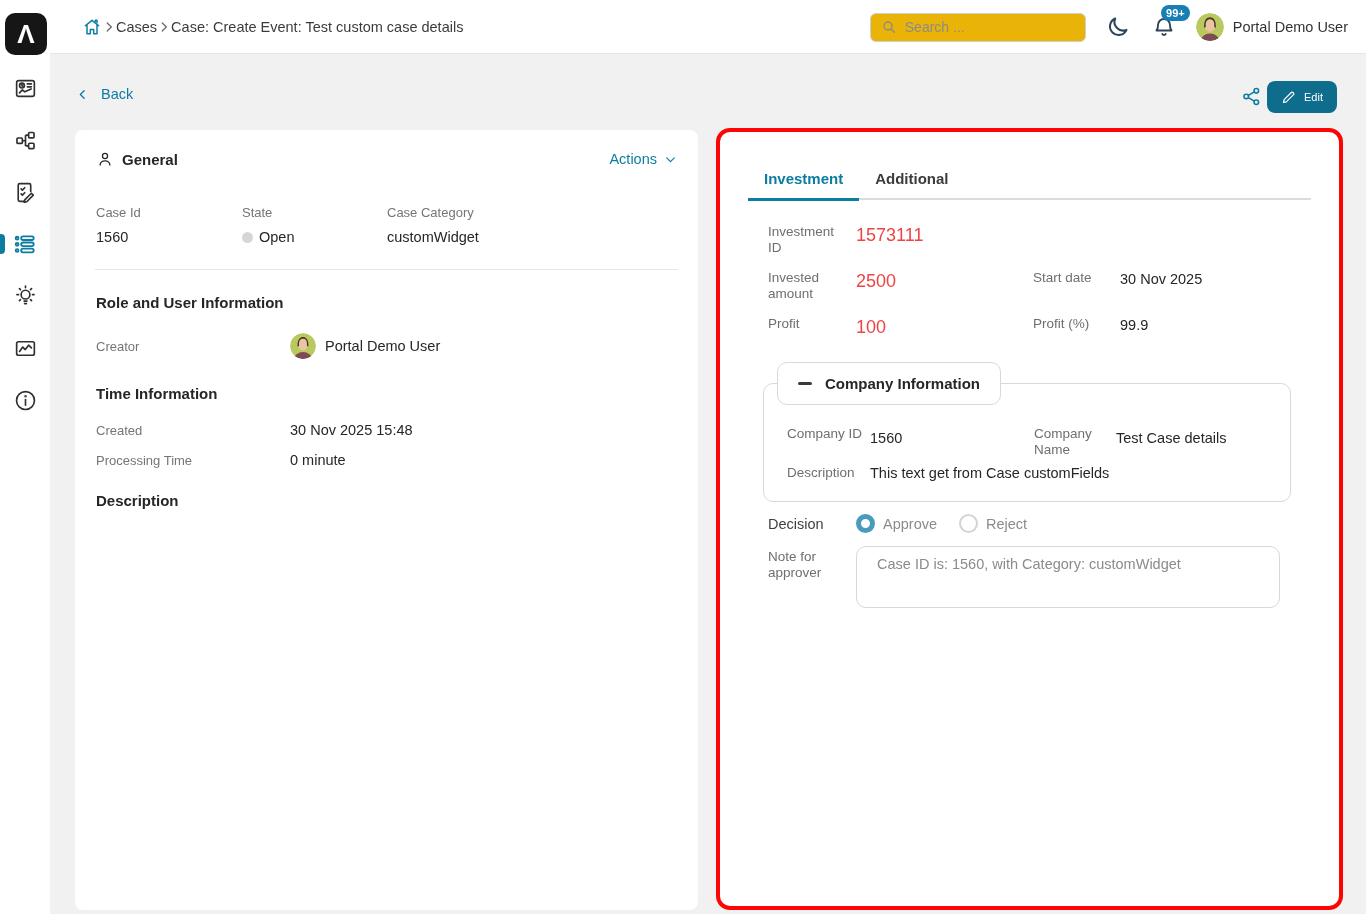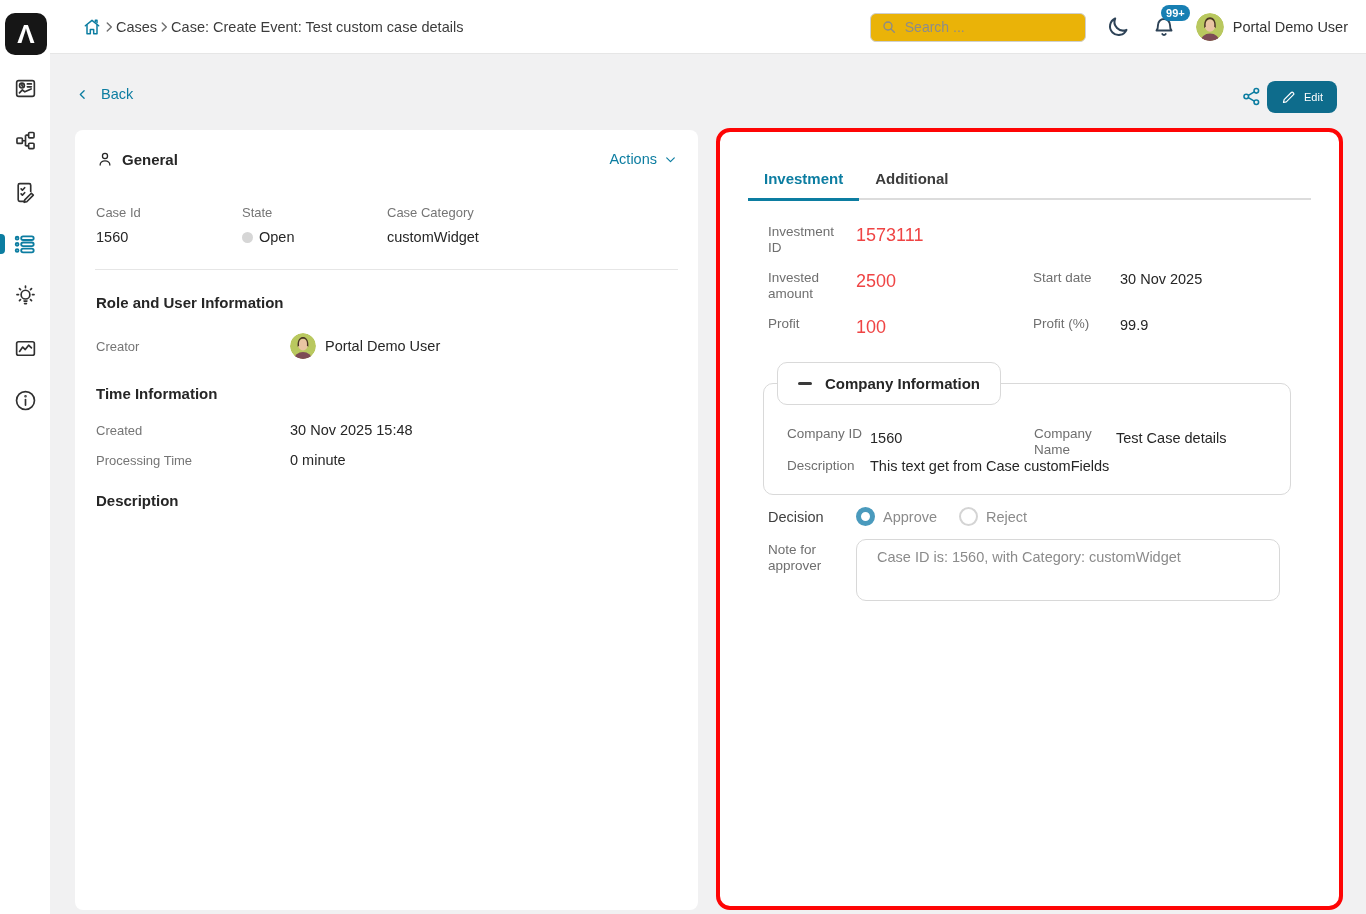--- a/index.html
+++ b/index.html
@@ -66,21 +66,21 @@
   .d-label { width:88px; font-size:13.5px; color:#6f6f6f; line-height:16px; padding-right:6px; }
   .d-value { width:177px; font-size:18px; color:#ef4444; padding-top:1px; }
   .d-label2 { width:87px; font-size:13.5px; color:#6f6f6f; line-height:16px; }
   .d-value2 { flex:1; font-size:14.5px; color:#262626; padding-top:1px; }
 
   .company { margin:24px 48px 0 43px; }
   .company-header { position:relative; z-index:2; display:inline-flex; align-items:center; gap:13px; background:#fff; border:1px solid #d9d9d9; border-radius:10px; padding:12px 20px; margin-left:14px; cursor:pointer; }
   .company-title { font-size:15px; font-weight:bold; color:#262626; }
   .minus-ic { width:14px; height:2.5px; background:#3a3a3a; border-radius:2px; }
   .company-body { position:relative; z-index:1; margin-top:-22px; border:1px solid #d9d9d9; border-radius:10px; background:#fff; padding:42px 16px 20px 23px; }
-  .crow { display:flex; margin-bottom:0; }
+  .crow { display:flex; margin-bottom:7px; }
   .c-label { width:83px; font-size:13.5px; color:#6f6f6f; line-height:16px; }
   .c-value { width:164px; font-size:14.5px; color:#262626; padding-top:4px; }
   .c-label2 { width:82px; font-size:13.5px; color:#6f6f6f; line-height:16px; }
   .c-value2 { flex:1; font-size:14.5px; color:#262626; padding-top:4px; }
   .crow.single { margin-bottom:0; }
   .crow.single .c-value { width:auto; padding-top:0; }
 
   .decision-row { display:flex; align-items:center; margin:12px 28px 0 48px; }
   .radios { display:flex; align-items:flex-end; gap:22px; }
   .radio-opt { display:flex; align-items:center; gap:8px; cursor:pointer; }

